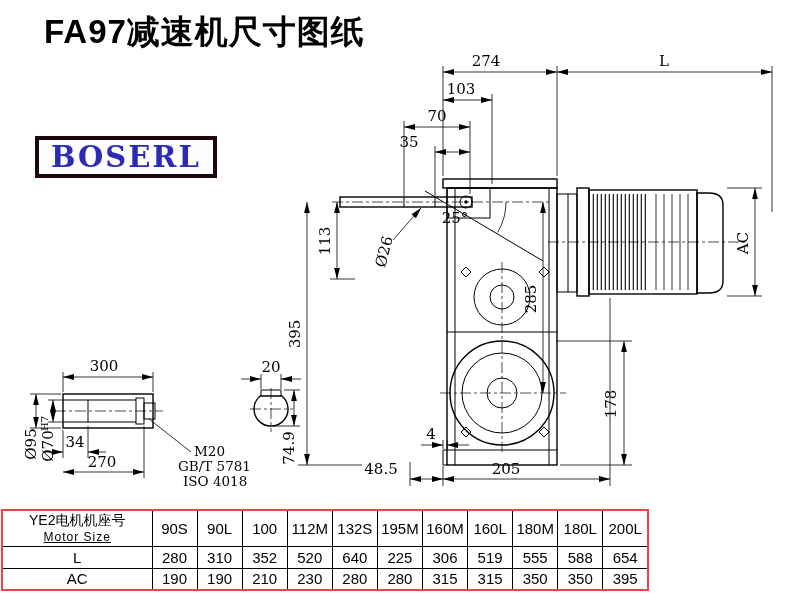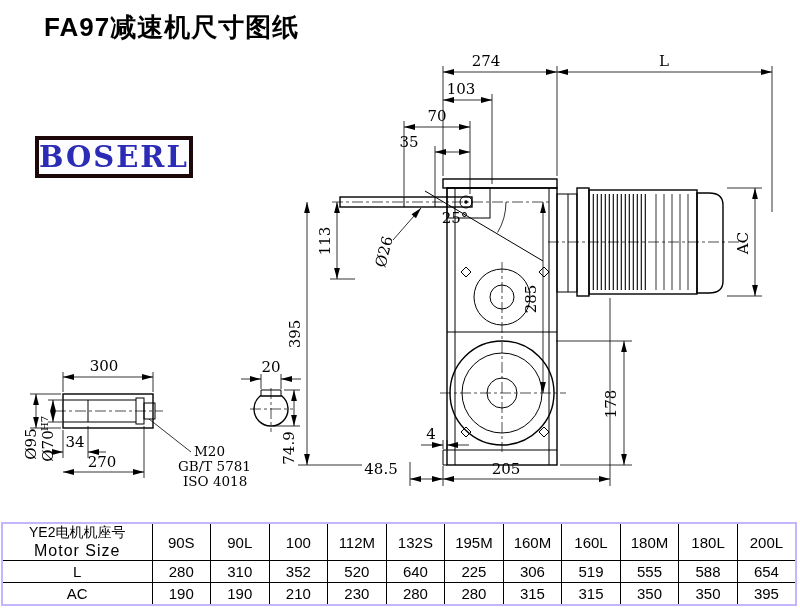--- a/index.html
+++ b/index.html
@@ -1,40 +1,40 @@
 <!DOCTYPE html>
 <html><head>
 <meta charset="utf-8">
 <style>
   * { margin:0; padding:0; box-sizing:border-box; }
   html,body { width:800px; height:616px; background:#ffffff; font-family:"Liberation Sans",sans-serif; }
   .page { position:relative; width:800px; height:616px; background:#fff; overflow:hidden; }
 
-  .title { position:absolute; left:44px; top:10px; font-size:26px; font-weight:bold; color:#000; letter-spacing:1px; white-space:nowrap; }
-
-  .logo { position:absolute; left:35px; top:136px; border:4px solid #1c0808; background:#fdfdff; height:42px; padding:0 0; display:flex; align-items:flex-start; }
+  .title { position:absolute; left:44px; top:10px; font-size:33px; font-weight:bold; color:#000; letter-spacing:1px; white-space:nowrap; }
+
+  .logo { position:absolute; left:35px; top:136px; border:4px solid #1c0808; background:#fdfdff; height:42px; padding:0 12px; display:flex; align-items:flex-start; }
   .logo span { font-family:"DejaVu Serif","Liberation Serif",serif; font-size:29px; font-weight:bold; color:#2b2bb6; letter-spacing:2px; }
 
   svg.drawing { position:absolute; left:0; top:0; }
 
   
   .ol  { fill:none; stroke:#000; stroke-width:1.4; }
   .ol2 { fill:none; stroke:#000; stroke-width:1; }
   .thin{ fill:none; stroke:#000; stroke-width:0.8; }
   .cl  { fill:none; stroke:#000; stroke-width:0.7; stroke-dasharray:11 3 3 3; }
   .dt  { font-family:"DejaVu Serif","Liberation Serif",serif; font-size:15px; fill:#000; text-anchor:middle; }
   .dts { font-family:"DejaVu Serif","Liberation Serif",serif; font-size:13.5px; fill:#000; text-anchor:start; }
   .sup { font-family:"DejaVu Serif","Liberation Serif",serif; font-size:10px; fill:#000; text-anchor:start; }
 
-  table.size-table { position:absolute; left:1px; top:522px; width:796px; border-collapse:collapse; table-layout:fixed; border:2px solid #c4b5fd; }
+  table.size-table { position:absolute; left:1px; top:509px; width:648px; border-collapse:collapse; table-layout:fixed; border:2px solid #ef4444; }
   .size-table th, .size-table td { border:1px solid #000; text-align:center; vertical-align:middle; font-weight:normal; color:#000; padding:0; }
   .size-table th { height:36px; font-size:15px; }
   .size-table td { height:22px; font-size:15px; }
   .size-table .cn { font-size:14px; }
-  .size-table .en { font-size:16px; letter-spacing:1px; }
+  .size-table .en { font-size:12px; letter-spacing:1px;text-decoration:underline; }
 </style>
 </head>
 <body>
 
 <div class="page">
 
   <div class="title">FA97减速机尺寸图纸</div>
 
   <div class="logo">
     <span>BOSERL</span>

